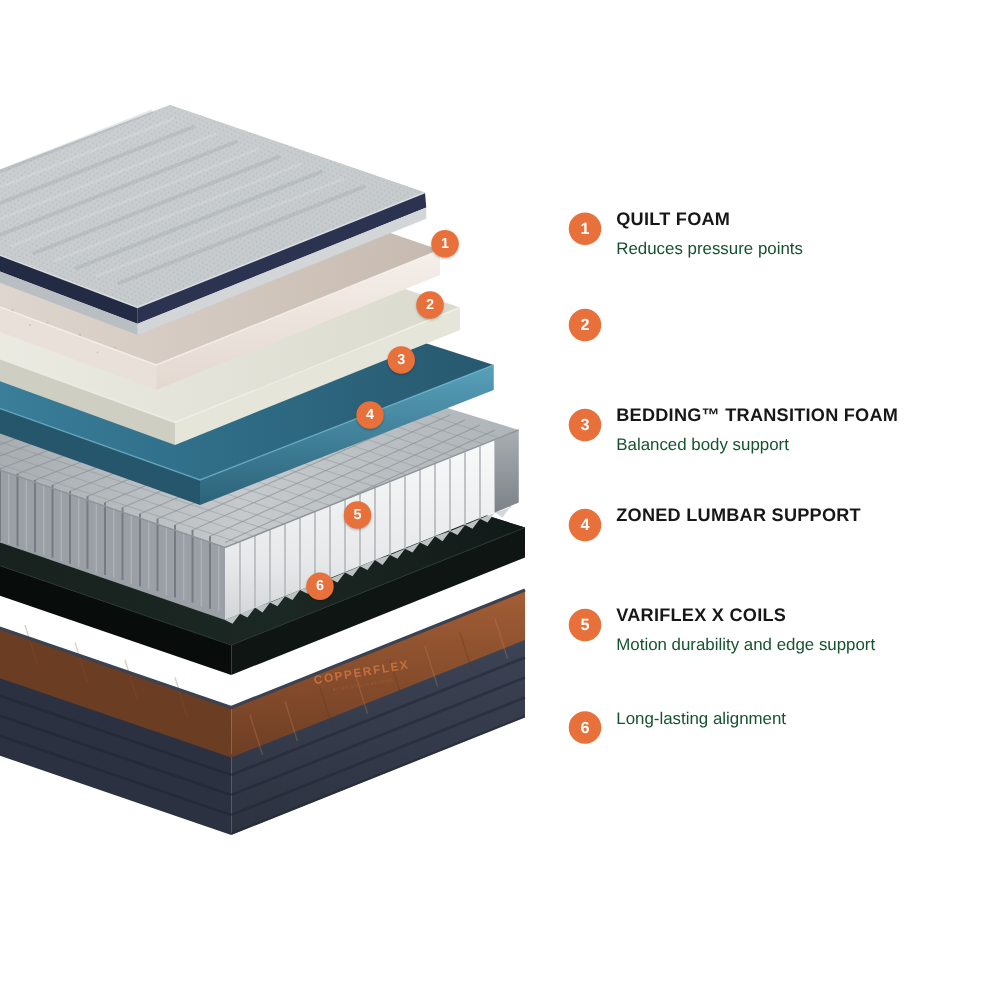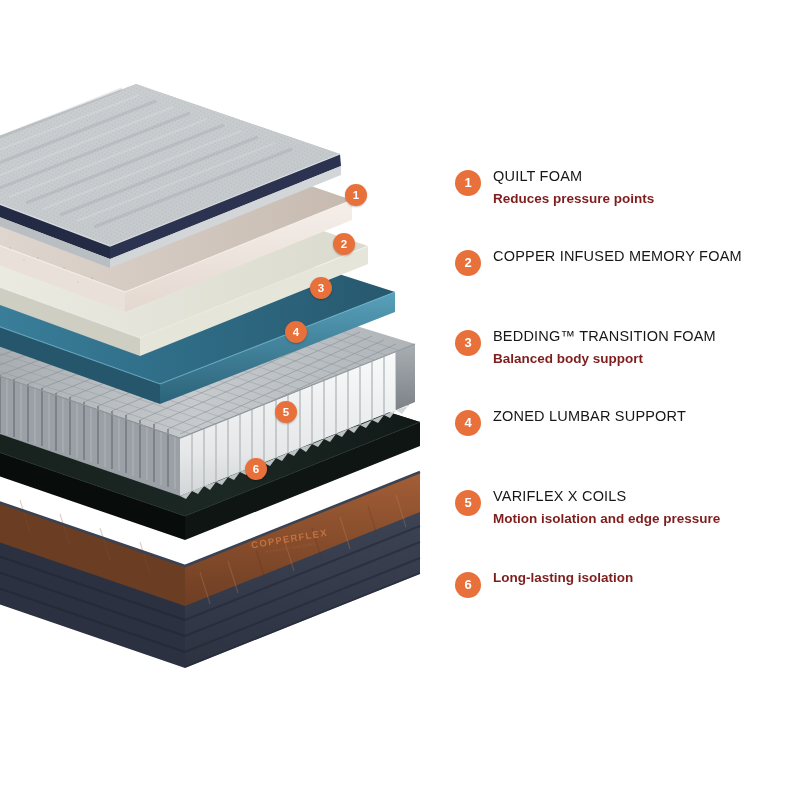--- a/index.html
+++ b/index.html
@@ -39,34 +39,33 @@
     background: #E8703A;
     color: #ffffff;
     font-size: 13px;
     font-weight: bold;
     line-height: 26px;
     text-align: center;
     letter-spacing: 0;
   }
   .legend-title {
     font-size: 14.5px;
-    font-weight: normal;
+    font-weight: bold;
     color: #171717;
     letter-spacing: 0.2px;
     line-height: 18px;
     margin: 3px 0 0 0;
     white-space: nowrap;
   }
   .legend-sub {
     font-size: 13.5px;
-    color: #7f1d1d;
+    color: #14532d;
     line-height: 17px;
     margin-top: 5px;
     white-space: nowrap;
-    font-weight: bold;
   }
 
   
   #mattress {
     position: absolute;
     left: 0;
     top: 0;
     width: 440px;
     height: 700px;
   }
@@ -464,38 +463,37 @@
 <div id="legend">
 
   <div class="legend-row">
     <div class="legend-badge">1</div>
     <div class="legend-title">QUILT FOAM</div>
     <div class="legend-sub">Reduces pressure points</div>
   </div>
 
   <div class="legend-row">
     <div class="legend-badge">2</div>
-    <div class="legend-title">COPPER INFUSED MEMORY FOAM</div>
   </div>
 
   <div class="legend-row">
     <div class="legend-badge">3</div>
     <div class="legend-title">BEDDING™ TRANSITION FOAM</div>
     <div class="legend-sub">Balanced body support</div>
   </div>
 
   <div class="legend-row">
     <div class="legend-badge">4</div>
     <div class="legend-title">ZONED LUMBAR SUPPORT</div>
   </div>
 
   <div class="legend-row">
     <div class="legend-badge">5</div>
     <div class="legend-title">VARIFLEX X COILS</div>
-    <div class="legend-sub">Motion isolation and edge pressure</div>
+    <div class="legend-sub">Motion durability and edge support</div>
   </div>
 
   <div class="legend-row">
     <div class="legend-badge">6</div>
-    <div class="legend-sub">Long-lasting isolation</div>
+    <div class="legend-sub">Long-lasting alignment</div>
   </div>
 
 </div>
 
 </body></html>

